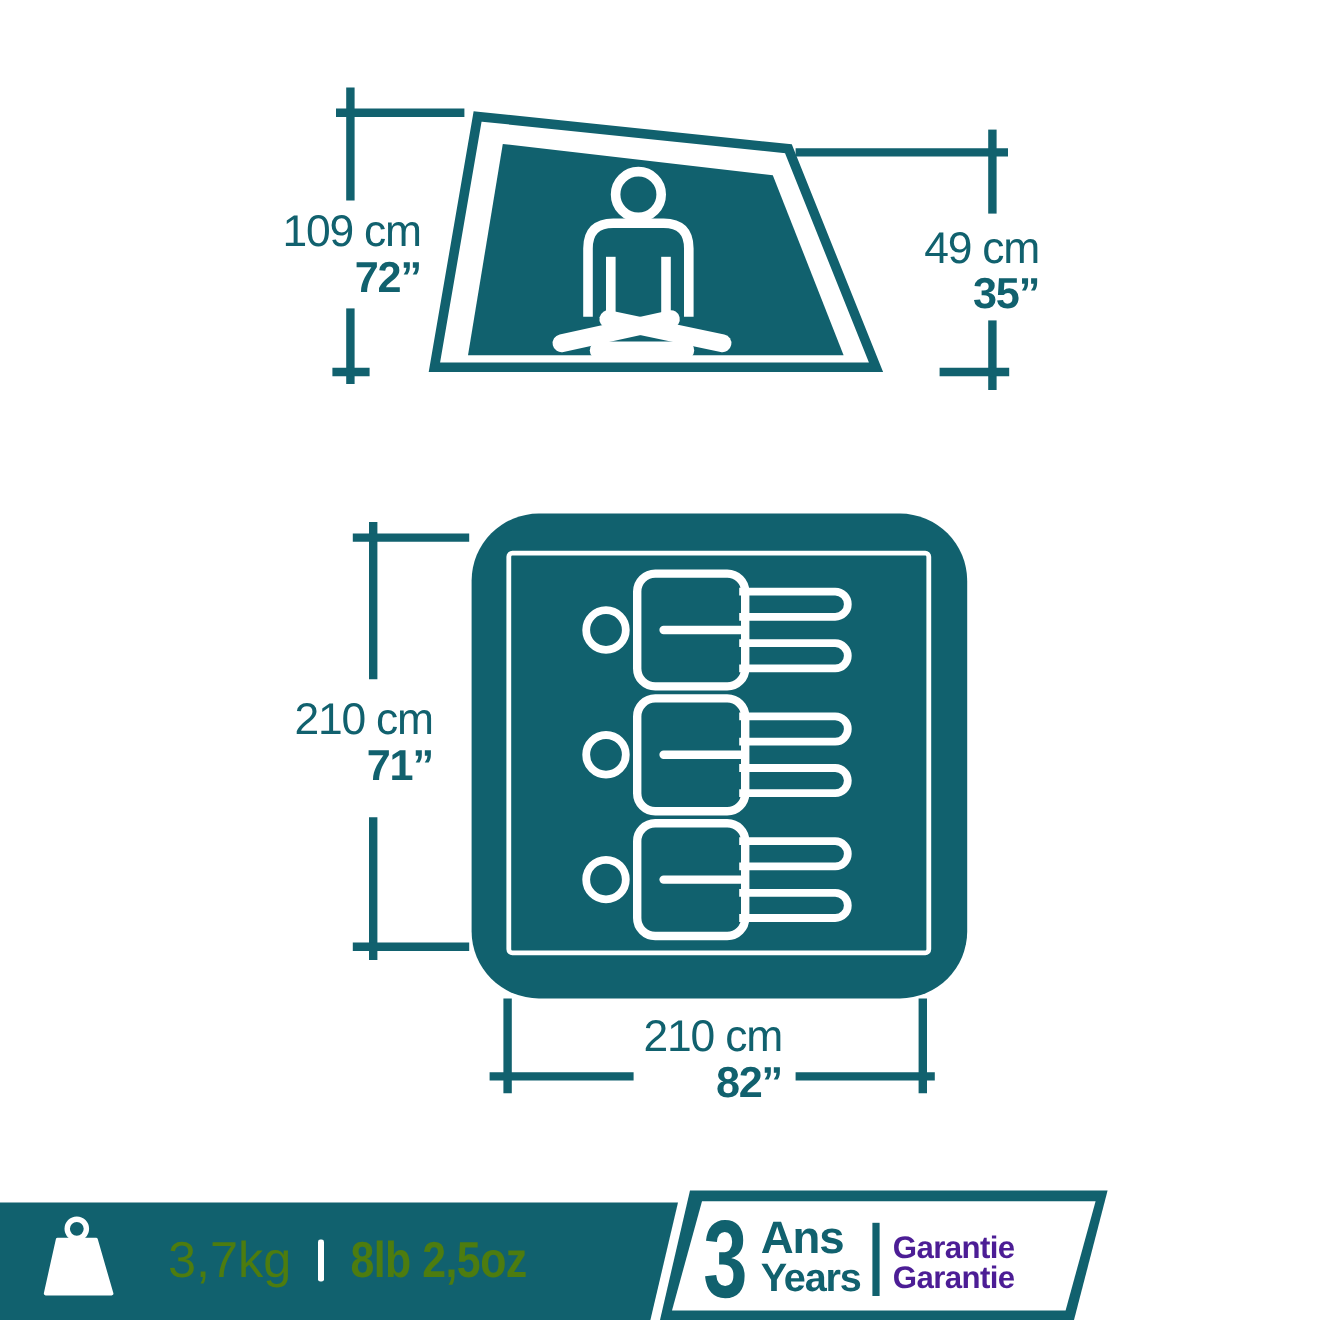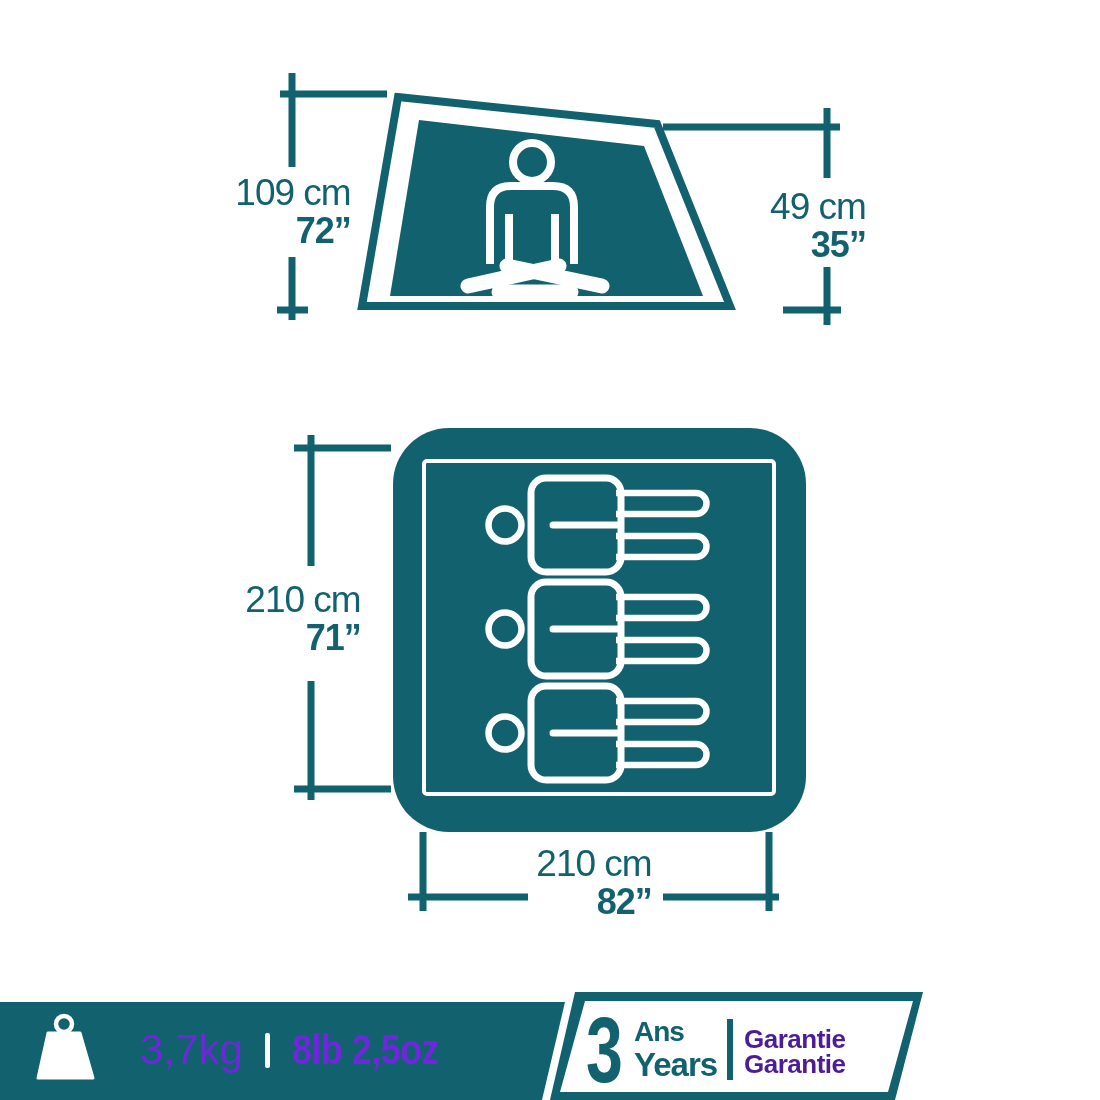--- a/index.html
+++ b/index.html
@@ -9,31 +9,31 @@
   }
   svg{position:absolute;left:0;top:0;}
   .dim-label{
     position:absolute;transform:translateX(-50%);text-align:right;
     color:#11616e;line-height:38px;white-space:nowrap;letter-spacing:-1px;
   }
   .dim-cm{font-size:37px;font-weight:normal;}
   .dim-in{font-size:36px;font-weight:bold;}
   .footer-weight-row{
     position:absolute;left:140px;top:1028px;height:44px;
-    display:flex;align-items:center;gap:22px;color:#6d28d9;
+    display:flex;align-items:center;gap:22px;color:#4d7c0f;
   }
   .weight-kg{font-size:42px;font-weight:normal;}
   .weight-divider{width:5px;height:35px;background:#ffffff;border-radius:2px;}
   .weight-lb{font-size:42px;font-weight:bold;transform:scaleX(0.85);transform-origin:left center;letter-spacing:-0.5px;}
   .warranty-3{
     position:absolute;left:586px;top:1004px;font-size:92px;font-weight:bold;
     line-height:1;color:#11616e;transform:scaleX(0.72);transform-origin:left top;
   }
   .warranty-unit{position:absolute;left:634px;top:1014px;color:#11616e;}
-  .warranty-unit .u1{font-size:28px;font-weight:bold;line-height:36px;letter-spacing:-1px;}
+  .warranty-unit .u1{font-size:38px;font-weight:bold;line-height:36px;letter-spacing:-1px;}
   .warranty-unit .u2{font-size:33px;font-weight:bold;line-height:30px;letter-spacing:-1px;}
   .warranty-divider{position:absolute;left:727px;top:1019px;width:6px;height:61px;background:#11616e;}
   .warranty-label{position:absolute;left:744px;top:1027px;color:#4c1d95;}
   .warranty-label div{font-size:26px;font-weight:bold;line-height:25px;letter-spacing:-0.5px;}
 </style>
 </head>
 <body>
 
 <svg width="1100" height="1100" viewBox="0 0 1100 1100">
 

